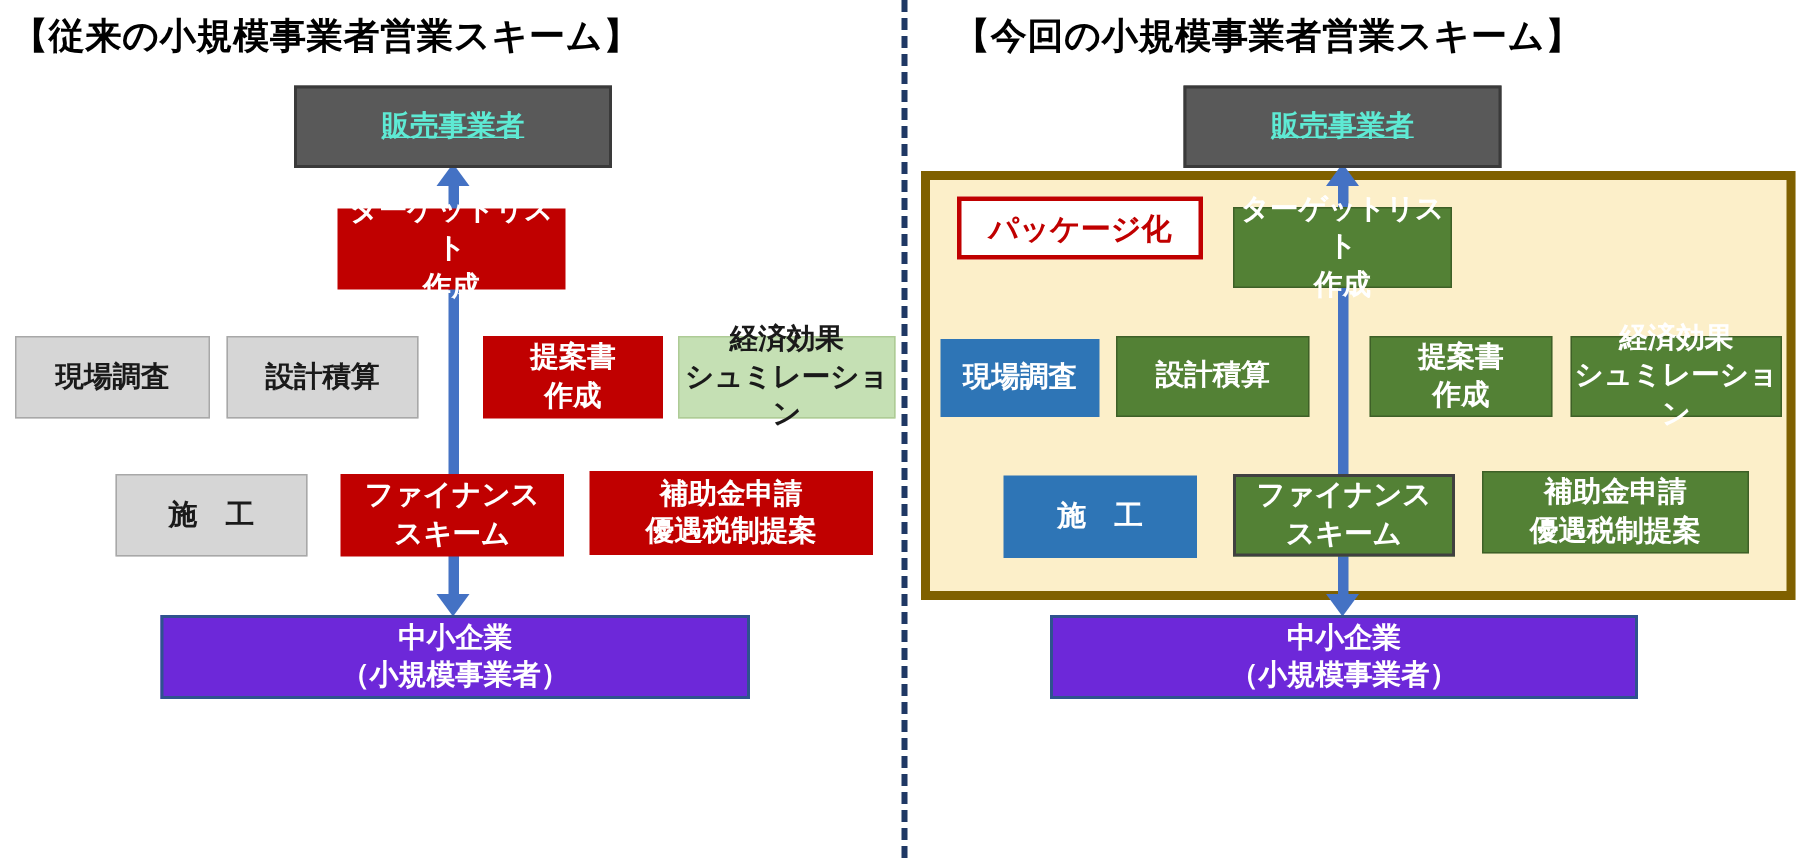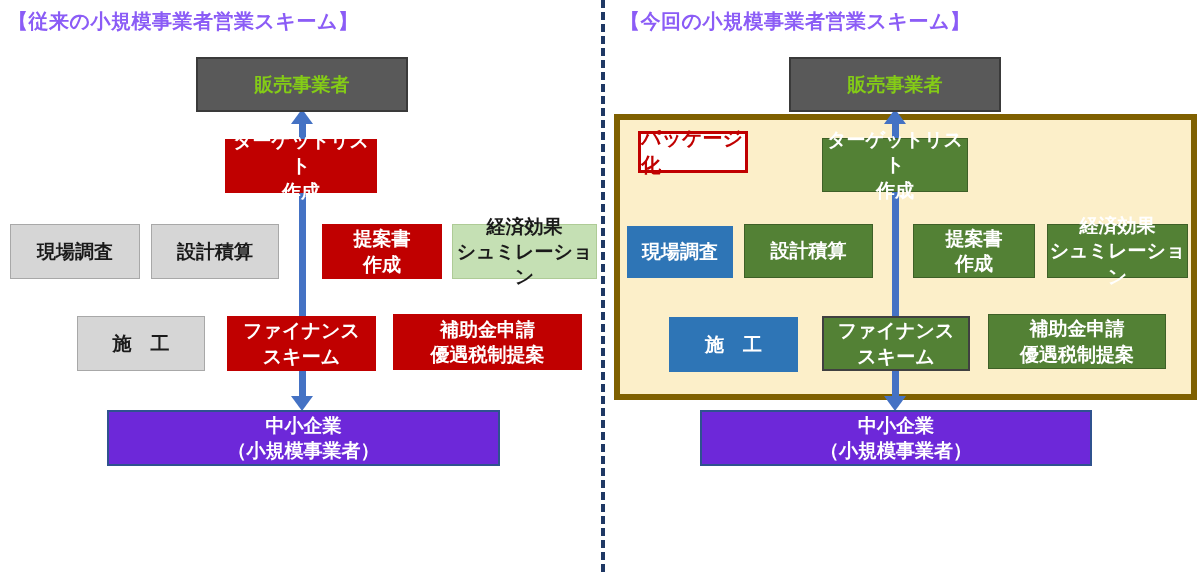--- a/index.html
+++ b/index.html
@@ -1,33 +1,33 @@
 <!DOCTYPE html>
 <html><head>
 <meta charset="utf-8">
 <style>
   html,body { margin:0; padding:0; background:#efefef; }
   #stage {
     position:relative; width:1200px; height:572px; background:#ffffff;
     font-family:"Liberation Sans","DejaVu Sans",sans-serif; overflow:hidden;
   }
-  .title { position:absolute; font-size:20px; font-weight:bold; color:#8b5cf6; letter-spacing:0.5px; }
+  .title { position:absolute; font-size:24px; font-weight:bold; color:#000000; letter-spacing:0.5px; }
   .bx {
     position:absolute; display:flex; align-items:center; justify-content:center;
     text-align:center; font-weight:bold; font-size:19px; line-height:1.32;
     white-space:pre-line; box-sizing:border-box;
   }
   .red    { background:#c00000; color:#fff; }
   .gray   { background:#d6d6d6; color:#1a1a1a; border:1px solid #a8a8a8; }
   .lgreen { background:#c5e0b4; color:#1a1a1a; border:1px solid #aecb96; }
   .dgreen { background:#538135; color:#fff; border:1px solid rgba(0,0,0,0.25); }
   .dgreen.outlined { border:2px solid #404040; }
   .blue   { background:#2e75b6; color:#fff; }
   .smebox { background:#6d28d9; color:#fff; border:2px solid #2f528f; }
-  .seller { background:#595959; color:#84cc16; border:2px solid #3a3a3a; }
+  .seller { background:#595959; color:#5eead4; border:2px solid #3a3a3a;text-decoration:underline; }
   .note {
     position:absolute; background:#fff; border:2px solid #2e5aa8; color:#000;
     font-size:17px; line-height:1.55; padding:4px 8px; white-space:pre-line;
     box-sizing:border-box;
   }
   .pkg { position:absolute; background:#fcefc9; border:6px solid #7f6000; box-sizing:border-box; }
   .pkg-label {
     position:absolute; background:#fff; border:3px solid #c00000; color:#c00000;
     font-weight:bold; font-size:20px; display:flex; align-items:center;
     justify-content:center; box-sizing:border-box;
@@ -66,31 +66,31 @@
 スキーム</div>
   <div class="bx red" style="left:393px; top:314px; width:189px; height:56px;">補助金申請
 優遇税制提案</div>
 
   <div class="bx smebox" style="left:107px; top:410px; width:393px; height:56px;">中小企業
 （小規模事業者）</div>
 
 
   <div class="divider" style="left:601px;"></div>
 
-  <div class="title" style="left:620px; top:8px;">【今回の小規模事業者営業スキーム】</div>
+  <div class="title" style="left:636px; top:8px;">【今回の小規模事業者営業スキーム】</div>
 
   <div class="pkg" style="left:614px; top:114px; width:583px; height:286px;"></div>
 
   <div class="head up" style="left:884px; top:109px;"></div>
   <div class="vline" style="left:892px; top:121px; height:278px;"></div>
   <div class="head down" style="left:884px; top:396px;"></div>
 
   <div class="bx seller" style="left:789px; top:57px; width:212px; height:55px;">販売事業者</div>
 
-  <div class="pkg-label" style="left:638px; top:131px; width:110px; height:42px;">パッケージ化</div>
+  <div class="pkg-label" style="left:638px; top:131px; width:164px; height:42px;">パッケージ化</div>
 
   <div class="bx dgreen" style="left:822px; top:138px; width:146px; height:54px;">ターゲットリスト
 作成</div>
 
   <div class="bx blue" style="left:627px; top:226px; width:106px; height:52px;">現場調査</div>
   <div class="bx dgreen" style="left:744px; top:224px; width:129px; height:54px;">設計積算</div>
   <div class="bx dgreen" style="left:913px; top:224px; width:122px; height:54px;">提案書
 作成</div>
   <div class="bx dgreen" style="left:1047px; top:224px; width:141px; height:54px;">経済効果
 シュミレーション</div>

